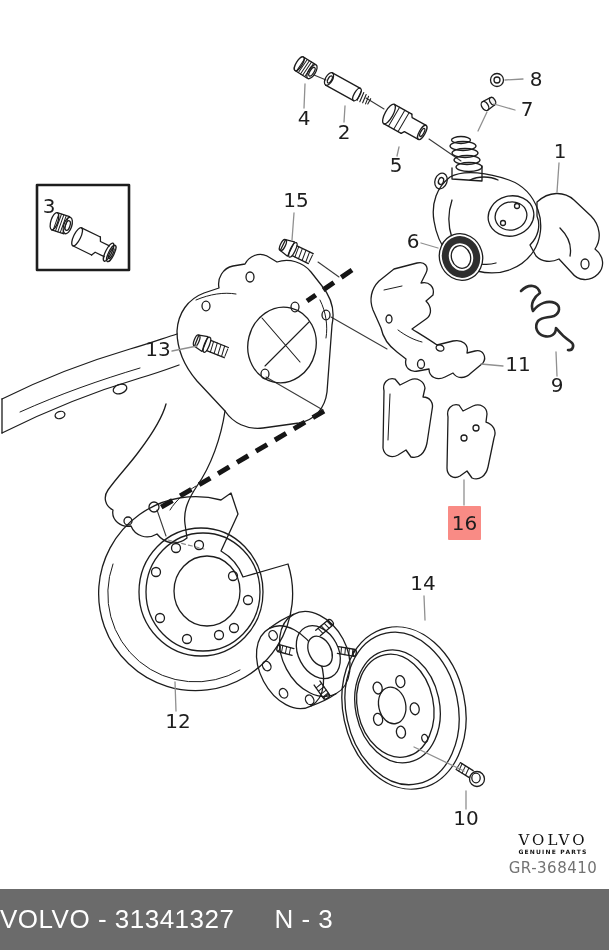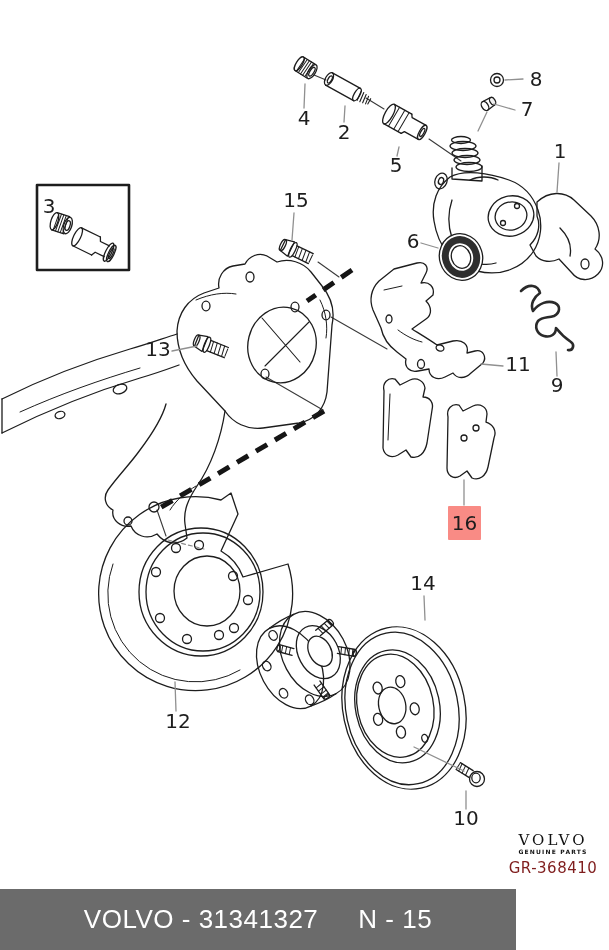--- a/index.html
+++ b/index.html
@@ -6,24 +6,24 @@
   .stage{position:relative;width:609px;height:950px;background:#ffffff;overflow:hidden;
          font-family:"DejaVu Sans",sans-serif;}
   svg{display:block;}
   svg text{font-family:"DejaVu Sans",sans-serif;font-size:20px;fill:#1d1d1d;}
   text.callout{cursor:pointer;}
   .brand{position:absolute;left:497px;top:833px;width:112px;text-align:center;color:#111;}
   .brand .logo{font-family:"DejaVu Serif",serif;font-weight:normal;font-size:15px;
                letter-spacing:3px;line-height:15px;}
   .brand .tagline{font-family:"DejaVu Sans",sans-serif;font-weight:bold;font-size:6px;
                   letter-spacing:1.2px;line-height:8px;}
-  .brand .ref{font-family:"DejaVu Sans",sans-serif;font-size:15px;color:#7f1d1d;
+  .brand .ref{font-family:"DejaVu Sans",sans-serif;font-size:15px;color:#737373;
               margin-top:3px;letter-spacing:0.5px;}
-  .footer{position:absolute;left:0;bottom:0;width:516px;height:61px;background:#6b6b6b;
-          display:flex;align-items:center;justify-content:center;gap:40px;
+  .footer{position:absolute;left:0;bottom:0;width:609px;height:61px;background:#6b6b6b;
+          display:flex;align-items:center;gap:40px;
           color:#ffffff;font-family:"Liberation Sans",sans-serif;font-size:26px;
           letter-spacing:0.5px;}
 </style>
 </head>
 <body>
 
 <div class="stage">
 
 <svg width="609" height="889" viewBox="0 0 609 889" fill="none" stroke="#1d1d1d" stroke-width="1.3" stroke-linecap="round" stroke-linejoin="round">
 
@@ -305,16 +305,16 @@
 </svg>
 
 <div class="brand">
   <div class="logo">VOLVO</div>
   <div class="tagline">GENUINE PARTS</div>
   <div class="ref">GR-368410</div>
 </div>
 
 <div class="footer">
   <span>VOLVO - 31341327</span>
-  <span>N - 15</span>
+  <span>N - 3</span>
 </div>
 
 </div>
 
 </body></html>

